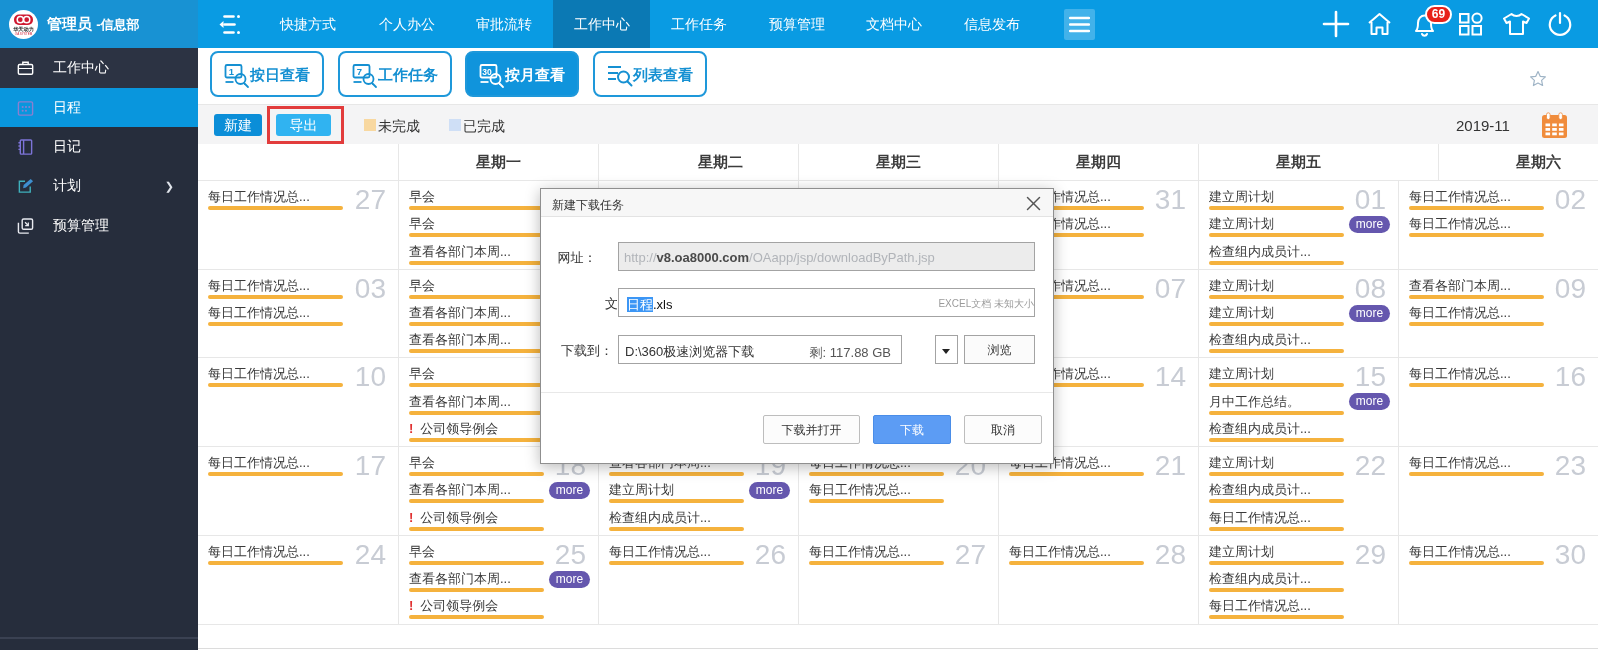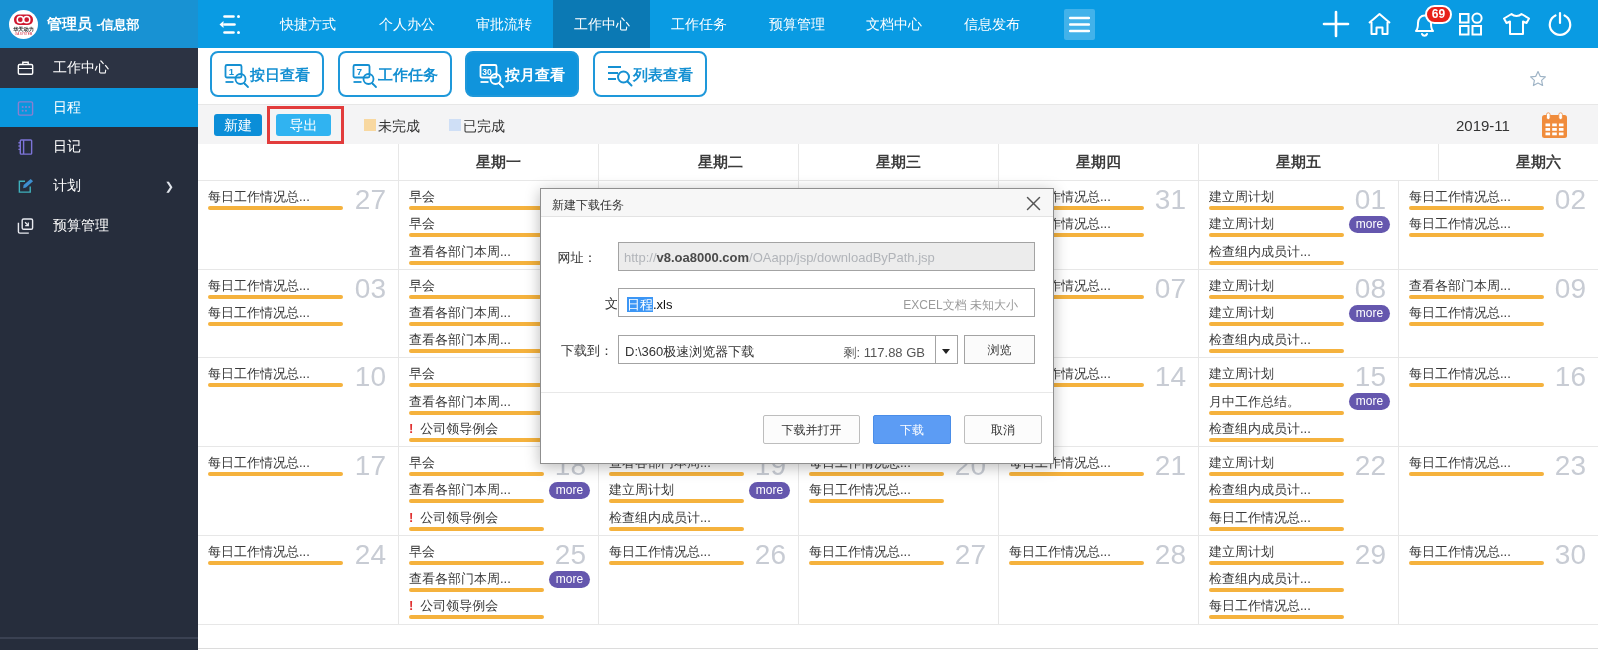--- a/index.html
+++ b/index.html
@@ -77,22 +77,22 @@
 #mtitle .tx { position:absolute; left:11px; top:8px; font-size:12px; color:#333; }
 #mclose { position:absolute; right:12px; top:7px; }
 .mlabel { position:absolute; width:72px; text-align:right; font-size:13px; color:#333; }
 .minput { position:absolute; left:77px; width:417px; height:29px; border:1px solid #a3a3a3; font-size:13px; }
 #murl { top:53px; background:#ececec; }
 #murl .tx { position:absolute; left:5px; top:7px; color:#b1b4b9; font-size:13px; }
 #murl .tx b { color:#4a4a4a; }
 #mfile { top:99px; background:#fff; }
 #mfile .tx { position:absolute; left:8px; top:7px; color:#111; }
 #mfile .sel { background:#3c96f5; color:#fff; }
-#mfile .rt { position:absolute; right:16px; top:8px; color:#9a9a9a; font-size:12px; }
-#mdir { top:146px; width:318px; }
+#mfile .rt { position:absolute; right:0; top:8px; color:#9a9a9a; font-size:10px; }
+#mdir { top:146px; width:284px; }
 #mdir .tx { position:absolute; left:6px; top:7px; color:#333; }
 #mdir .rt { position:absolute; right:10px; top:8px; color:#555; font-size:13px; }
 #mdrop { position:absolute; left:394px; top:146px; width:23px; height:29px; border:1px solid #a3a3a3; background:#fff; }
 #mdrop:after { content:""; position:absolute; left:6px; top:13px; border:4.5px solid transparent; border-top:5.5px solid #222; }
 #mbrowse { position:absolute; left:423px; top:146px; width:71px; height:29px; border:1px solid #a3a3a3; background:#fbfbfb; font-size:12px; color:#333; text-align:center; line-height:28px; }
 #mfootline { position:absolute; left:0; top:203px; width:100%; height:1px; background:#e8e8e8; }
 .mbtn { position:absolute; top:226px; height:29px; border:1px solid #bdbdbd; background:#fcfcfc; font-size:12px; color:#333; text-align:center; line-height:28px; border-radius:2px; }
 #mb1 { left:222px; width:97px; }
 #mb2 { left:332px; width:78px; background:#5c9cf4; border-color:#4a8de8; color:#fff; }
 #mb3 { left:423px; width:78px; }

